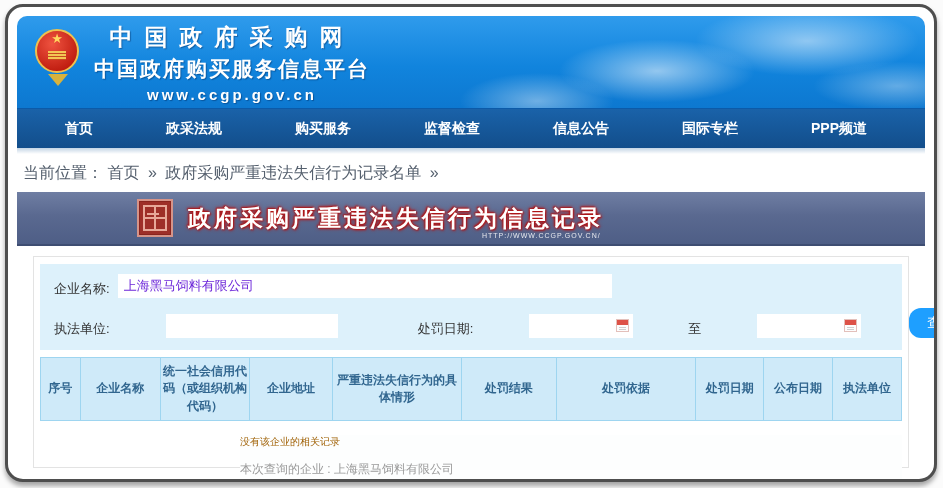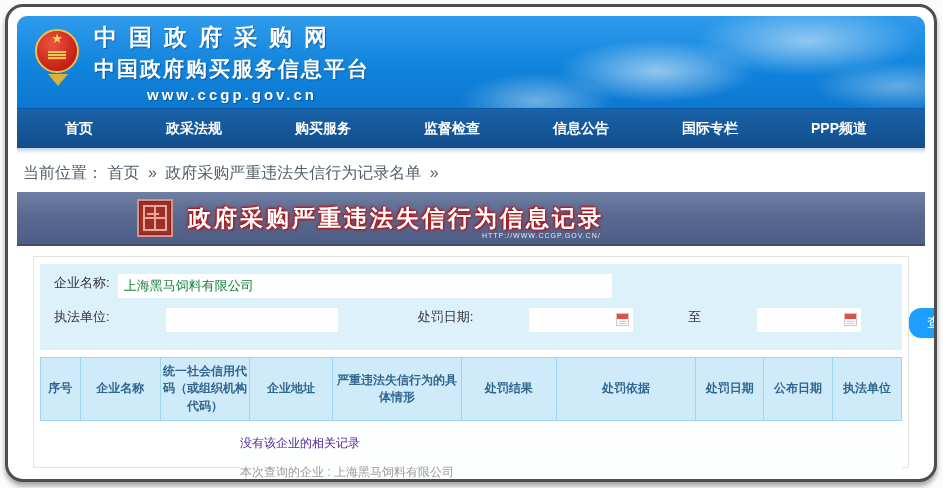--- a/index.html
+++ b/index.html
@@ -23,21 +23,21 @@
   .emblem-circle { width: 44px; height: 44px; border-radius: 50%;
     background: radial-gradient(circle at 38% 32%, #ef5340, #c01d10 75%);
     border: 2px solid #eec14f; position: relative; }
   .emblem-star { position: absolute; left: 0; right: 0; top: 1px; text-align: center;
     color: #ffd75e; font-size: 13px; line-height: 14px; }
   .emblem-gate { position: absolute; left: 11px; top: 20px; width: 18px; height: 9px;
     background: repeating-linear-gradient(180deg, #f3c654 0 2px, #c8491f 2px 3px); }
   .emblem-base { width: 0; height: 0; margin: 1px auto 0; border-left: 10px solid transparent;
     border-right: 10px solid transparent; border-top: 12px solid #d8b23c; }
   .site-title { color: #fff; margin-left: 13px; text-shadow: 1px 1px 1px rgba(0,40,90,.45); }
-  .site-title .l1 { font-size: 23px; font-weight: bold; letter-spacing: 12px; white-space: nowrap; }
+  .site-title .l1 { font-size: 23px; font-weight: bold; letter-spacing: 12px; white-space: nowrap; text-align: center; }
   .site-title .l2 { font-size: 21px; font-weight: bold; letter-spacing: 2px; margin-top: 2px; }
   .site-title .l3 { font-size: 15px; font-weight: bold; letter-spacing: 3px;
     text-align: center; margin-top: 3px; }
 
   
   .nav { height: 40px; background: linear-gradient(180deg, #1a62a9 0%, #124e8b 100%);
     border-top: 1px solid #0c5aa8; display: flex; align-items: center; padding-left: 48px; }
   .nav-item { color: #fff; font-size: 14px; font-weight: bold; margin-right: 73px;
     cursor: pointer; white-space: nowrap; }
   .nav-strip { height: 6px; background: linear-gradient(180deg, #c3d4e4, #ffffff); }
@@ -63,25 +63,25 @@
   .banner-title { margin-left: 15px; color: #fff; font-size: 23px; font-weight: bold;
     letter-spacing: 3px; white-space: nowrap;
     text-shadow: 1px 1px 2px #b01010, -1px -1px 2px #b01010, 0 0 4px #c52020; }
   .banner-url { position: absolute; left: 465px; top: 40px; color: #e8e8ee;
     font-size: 7px; letter-spacing: 1px; }
 
   
   .panel { margin: 10px 16px 0 16px; height: 212px; border: 1px solid #e3e3e3;
     background: #fff; padding: 7px 6px; }
   .search-box { background: #ddf1fb; padding: 10px 14px 12px 14px; }
-  .form-row { display: flex; align-items: flex-start; }
+  .form-row { display: flex; align-items: flex-end; }
   .form-row + .form-row { margin-top: 10px; gap: 48px; }
   .f-label { font-size: 13px; color: #333; margin-right: 8px; white-space: nowrap; }
   .txt { border: none; outline: none; height: 24px; background: #fff; font-size: 13px;
-    color: #15803d; padding: 0 6px; }
+    color: #6d28d9; padding: 0 6px; }
   .company-input { width: 494px; }
   .agency-input { width: 172px; }
   .date-wrap { position: relative; }
   .date-input { width: 104px; padding-right: 20px; }
   .to-label { font-size: 13px; color: #333; margin: 0 8px 0 7px; }
   .cal-icon { position: absolute; right: 4px; top: 5px; width: 13px; height: 13px;
     background: #fdfdfd; border: 1px solid #e3c0bb; cursor: pointer; }
   .cal-icon::before { content: ""; display: block; height: 5px; background: #dd5248; }
   .cal-icon::after { content: ""; display: block; margin: 2px auto 0; width: 7px;
     height: 1px; box-shadow: 0 2px 0 #cfcfcf; background: #cfcfcf; }
@@ -93,21 +93,21 @@
 
   
   table.results { width: 100%; border-collapse: collapse; margin-top: 7px;
     table-layout: fixed; }
   table.results th { background: #cfeaf9; border: 1px solid #9ed5f0; color: #31668f;
     font-size: 12px; font-weight: bold; padding: 5px 2px; line-height: 1.45;
     height: 48px; }
 
   
   .result { margin: 14px 0 0 200px; background: #fdfefe; }
-  .no-record { font-size: 12px; color: #4c1d95; margin-bottom: 9px; }
+  .no-record { font-size: 10px; color: #a16207; margin-bottom: 9px; }
   .query-line { font-size: 12px; color: #9a9a9a; line-height: 1.85; }
 </style>
 </head>
 <body>
 
 <div class="frame">
 
   <div class="site-header">
     <div class="emblem">
       <div class="emblem-circle">

